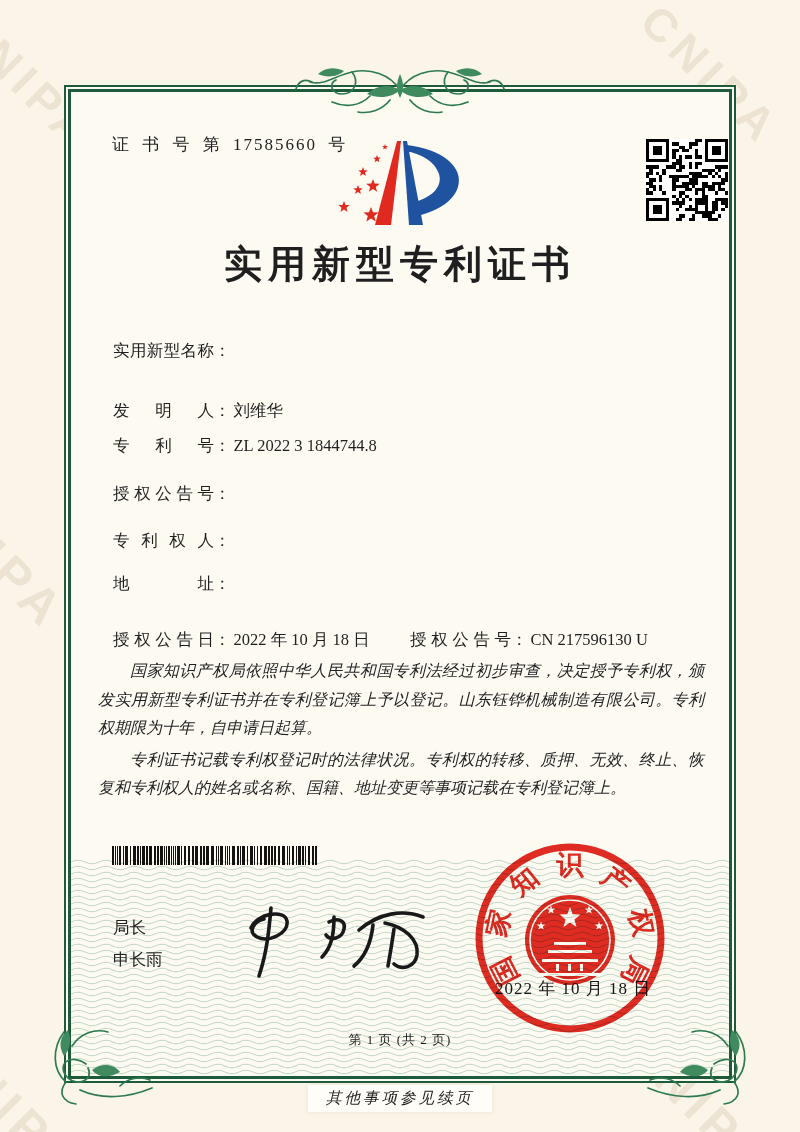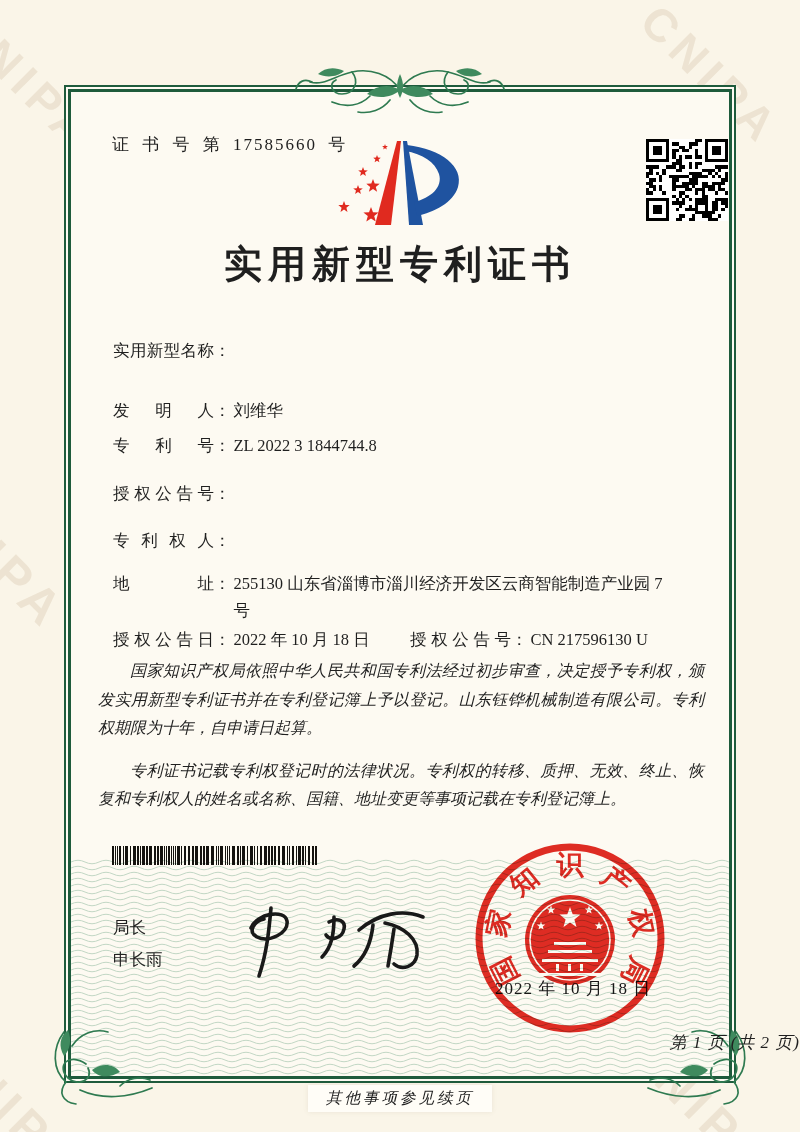--- a/index.html
+++ b/index.html
@@ -23,45 +23,45 @@
   .orn{position:absolute;z-index:2}
   .orn path{stroke:var(--orn,#2e7a50);fill:none;stroke-width:1.7;stroke-linecap:round}
   .orn .leaf{fill:var(--orn2,#3f8a5e);stroke:none}
   .cert-no{position:absolute;left:112px;top:133px;font-size:17px;letter-spacing:2px;word-spacing:5px;z-index:2}
   .logo{position:absolute;left:330px;top:125px;z-index:2}
   .logo .red{fill:var(--lred,#e02a1f)}
   .logo .blue{fill:var(--lblue,#1f53a0)}
   .qr{position:absolute;left:646px;top:139px;z-index:2}
   .title{position:absolute;left:0;top:239px;width:100%;text-align:center;
     font-size:38px;font-weight:700;letter-spacing:6px;z-index:2}
-  .frow{position:absolute;left:113px;width:606px;display:flex;align-items:flex-start;
+  .frow{position:absolute;left:113px;width:606px;display:flex;align-items:center;
     font-size:16.5px;line-height:27px;z-index:2}
   .flabel{flex:0 0 101px;text-align:justify;text-align-last:justify}
   .colon{flex:0 0 auto}
   .fvalue{margin-left:3px;white-space:nowrap}
   .addr .fvalue{white-space:normal;flex:0 0 432px;width:432px}
   .grant2{position:absolute;left:297px;top:0;display:flex}
   .grant2 .flabel{flex:0 0 101px}
   .paras{position:absolute;left:98px;top:657px;width:606px;z-index:2;
     font-size:16px;line-height:28.5px;text-align:justify;font-style:italic}
   .paras p{margin:0;text-indent:2em}
-  .paras p+p{margin-top:14px}
+  .paras p+p{margin-top:3px}
   .barcode{position:absolute;left:112px;top:846px;width:210px;height:19px;display:flex;z-index:2}
   .bar{background:#15130f;height:100%}
   .sig-label{position:absolute;left:113px;z-index:2;font-size:16.5px;
     font-family:"Liberation Sans","DejaVu Sans",sans-serif;color:#222}
   .director{top:917px}
   .dirname{top:949px}
   .sig-svg{position:absolute;left:233px;top:898px;z-index:2}
   .sig-svg path{stroke:#191919;stroke-width:3.6;fill:none;stroke-linecap:round;stroke-linejoin:round}
   .seal-date{position:absolute;left:492px;top:977px;width:162px;text-align:center;
     font-size:17px;letter-spacing:1px;color:#161616;z-index:2}
   .seal{position:absolute;left:470px;top:838px;z-index:3;mix-blend-mode:multiply;opacity:.95}
-  .pageinfo{position:absolute;left:0;top:1031px;width:100%;text-align:right;
-    font-size:17px;letter-spacing:1px;font-style:italic;z-index:2}
+  .pageinfo{position:absolute;left:0;top:1031px;width:100%;text-align:center;
+    font-size:13px;letter-spacing:1px;z-index:2}
   .cont-note{position:absolute;left:50%;transform:translateX(-50%);top:1085px;
     background:#fffdf7;padding:3px 18px;font-size:15.5px;letter-spacing:3px;
     font-style:italic;z-index:2;box-shadow:0 0 5px rgba(120,110,80,.12)}
 </style>
 </head>
 <body>
 
 <div>
 
   <span class="wm" style="left:-18px;top:0px;font-size:46px">CNIPA</span>
@@ -401,21 +401,20 @@
     <span class="flabel">授权公告号</span>
       <span class="colon">：</span>
   </div>
   <div class="frow" style="top:527px">
     <span class="flabel">专利权人</span>
       <span class="colon">：</span>
   </div>
   <div class="frow addr" style="top:570px">
     <span class="flabel">地址</span>
       <span class="colon">：</span>
-      <span class="fvalue">255130 山东省淄博市淄川经济开发区云商智能制造产业园 7 号</span>
   </div>
   <div class="frow" style="top:626px;position:absolute">
     <span class="flabel">授权公告日</span>
       <span class="colon">：</span>
       <span class="fvalue">2022 年 10 月 18 日</span>
     <span class="grant2">
       <span class="flabel">授权公告号</span>
         <span class="colon">：</span>
         <span class="fvalue">CN 217596130 U</span>
     </span>

